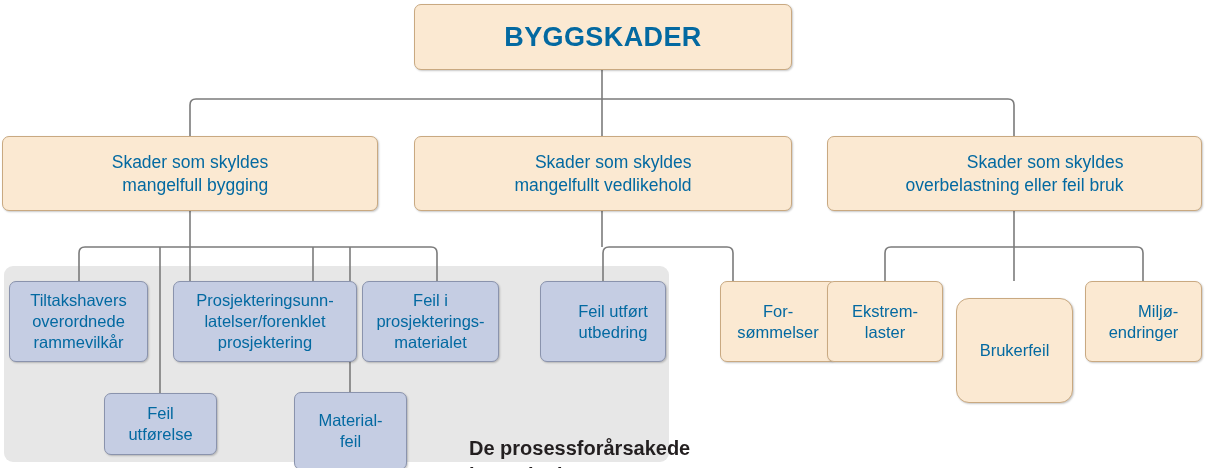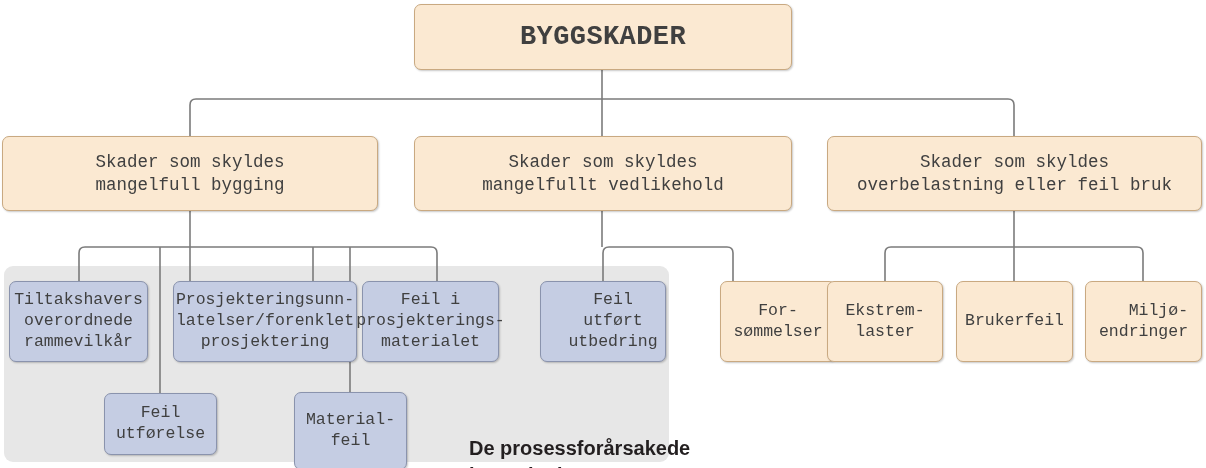--- a/index.html
+++ b/index.html
@@ -32,40 +32,39 @@
   }
   .node {
     position: absolute;
     box-sizing: border-box;
     display: flex;
     align-items: center;
     justify-content: center;
     text-align: center;
     border-radius: 7px;
     line-height: 1.26;
-    color: #404040;
+    color: #0369a1;
     white-space: pre-line;
-    font-family: Liberation Mono, monospace;
   }
   .node.beige {
     background: #fbe9d2;
     border: 1px solid #c9a981;
     box-shadow: 1px 1px 2px rgba(0,0,0,0.22);
   }
   .node.blue {
     background: #c5cde3;
     border: 1px solid #8a93ad;
     box-shadow: 1px 1px 2px rgba(0,0,0,0.22);
   }
   .root {
     font-size: 27px;
     font-weight: bold;
     letter-spacing: 0.4px;
   }
-  .lvl2 { font-size: 17.5px; }
+  .lvl2 { font-size: 17.5px; text-align: right; }
   .lvl3 { font-size: 16.5px; }
   .caption {
     position: absolute;
     font-size: 20px;
     font-weight: bold;
     color: #231f20;
     line-height: 1.33;
     white-space: pre-line;
     margin-top: 22px;
   }
@@ -126,21 +125,21 @@
 
   <div class="node blue lvl3" style="left:540px; top:281px; width:126px; height:81px;padding-left:20px;">Feil utført
 utbedring</div>
 
   <div class="node beige lvl3" style="left:676px; top:281px; width:116px; height:81px;margin-left:44px;">For-
 sømmelser</div>
 
   <div class="node beige lvl3" style="left:827px; top:281px; width:116px; height:81px;">Ekstrem-
 laster</div>
 
-  <div class="node beige lvl3" style="left:956px; top:281px; width:117px; height:81px;">Brukerfeil</div>
+  <div class="node beige lvl3" style="left:956px; top:298px; width:117px; height:105px;border-radius:13px;">Brukerfeil</div>
 
   <div class="node beige lvl3" style="left:1085px; top:281px; width:117px; height:81px;text-align:right;">Miljø-
 endringer</div>
 
   <div class="node blue lvl3" style="left:104px; top:393px; width:113px; height:62px;">Feil
 utførelse</div>
 
   <div class="node blue lvl3" style="left:294px; top:392px; width:113px; height:78px;">Material-
 feil</div>
 

